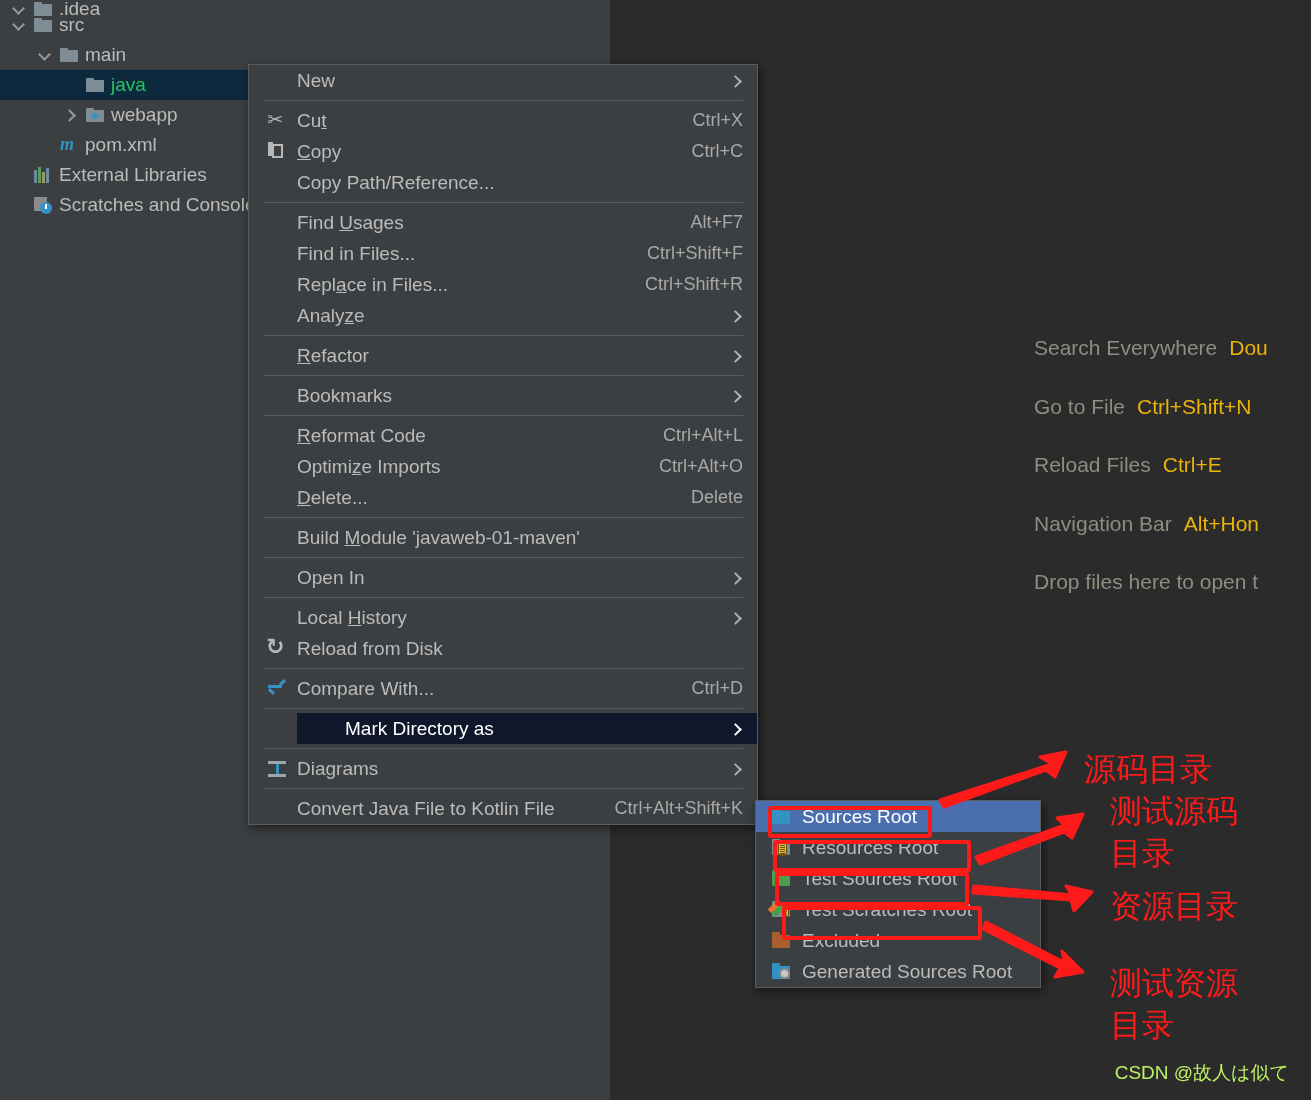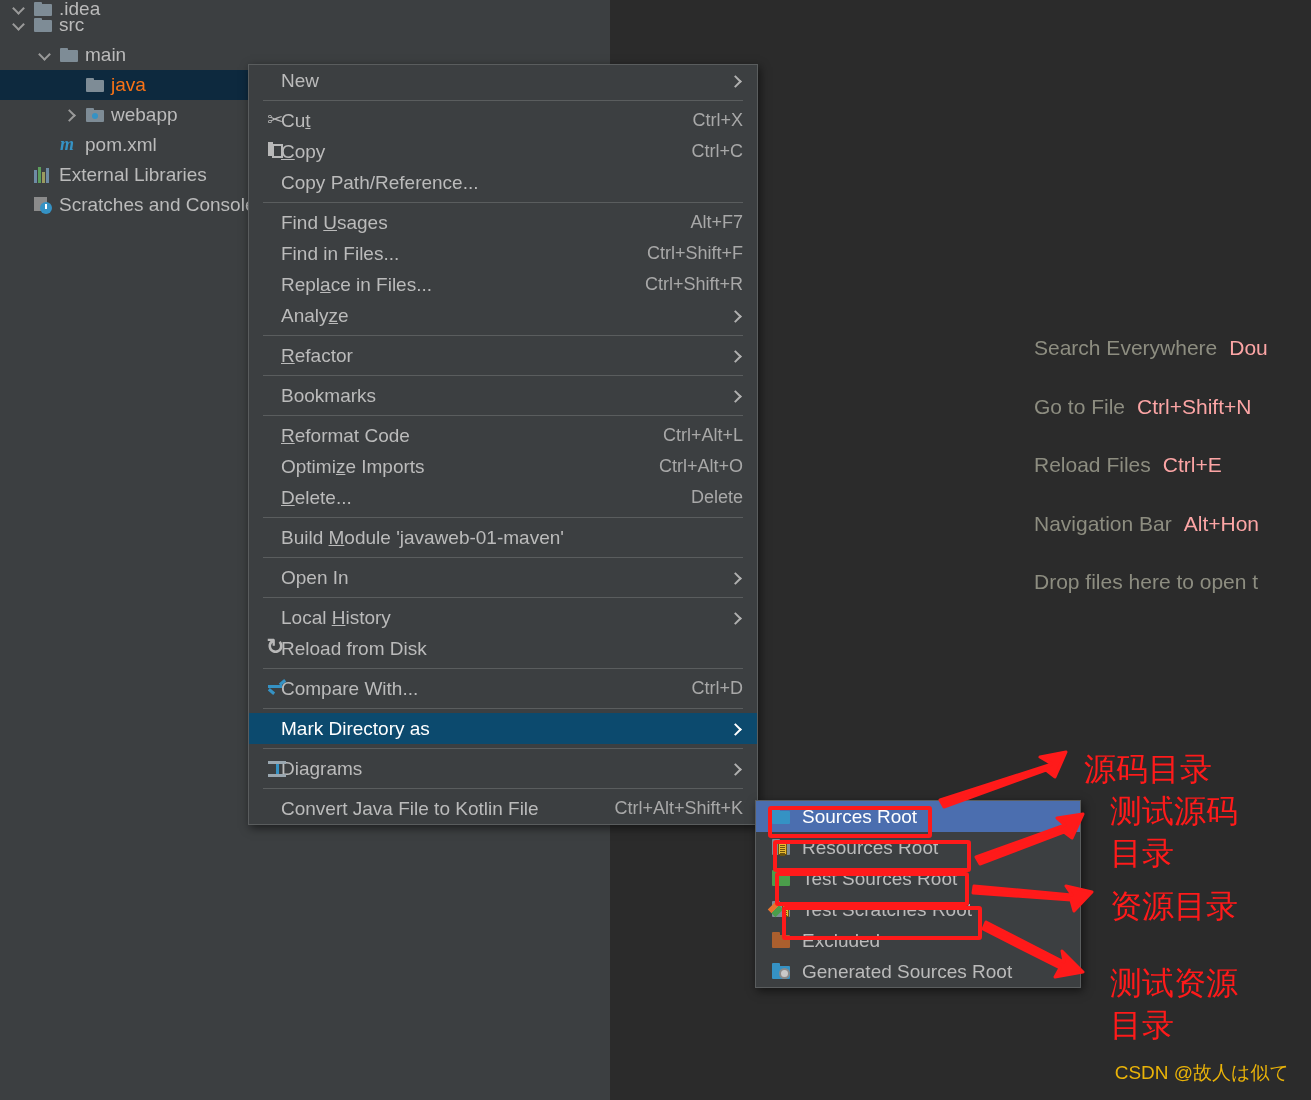--- a/index.html
+++ b/index.html
@@ -16,21 +16,21 @@
     position: absolute; left: 0; top: 0; width: 610px; height: 1100px;
     background: #3C3F41;
   }
   .tree-row {
     position: absolute; left: 0; width: 610px; height: 30px;
     display: flex; align-items: center; white-space: nowrap;
     color: #A9B7C6; font-size: 19px;
   }
   .tree-row.selected { background: #0D293E; }
   .tree-row .label { color: #BBBBBB; }
-  .tree-row.selected .label { color: #f97316; }
+  .tree-row.selected .label { color: #22c55e; }
   .chev {
     width: 18px; height: 18px; position: relative; flex: 0 0 auto;
   }
   .chev::before {
     content: ""; position: absolute; left: 4px; top: 4px;
     width: 7px; height: 7px;
     border-right: 2px solid #9A9A9A; border-bottom: 2px solid #9A9A9A;
     transform: rotate(45deg);
   }
   .chev.right::before { transform: rotate(-45deg); left: 3px; top: 5px; }
@@ -77,34 +77,34 @@
 
   
   .editor {
     position: absolute; left: 610px; top: 0; width: 701px; height: 1100px;
     background: #2B2B2B;
   }
   .hint-row {
     position: absolute; white-space: nowrap;
     font-size: 21px; color: #8D8D80;
   }
-  .hint-row .sc { color: #fca5a5; margin-left: 12px; }
+  .hint-row .sc { color: #eab308; margin-left: 12px; }
 
   
   .ctxmenu {
     position: absolute; left: 248px; top: 64px; width: 510px;
     background: #3C3F41; border: 1px solid #5A5D5E;
     box-shadow: 2px 3px 9px rgba(0,0,0,0.55);
   }
   .mi {
     position: relative; height: 31px; display: flex; align-items: center;
-    padding-left: 32px; padding-right: 14px;
+    padding-left: 48px; padding-right: 14px;
     color: #BBBBBB; font-size: 19px; white-space: nowrap;
   }
-  .mi.hl { background: #0c4a6e; }
+  .mi.hl { background: #0f172a; margin-left: 48px; }
   .mi.hl .mi-label { color: #FFFFFF; }
   .mi-label { flex: 1 1 auto; }
   .mi-label u { text-decoration: underline; }
   .mi-acc { color: #A8A8A8; font-size: 18px; margin-left: 24px; }
   .mi-arrow {
     width: 14px; height: 14px; position: relative; margin-left: 18px; flex: 0 0 auto;
   }
   .mi-arrow::before {
     content: ""; position: absolute; left: 2px; top: 3px;
     width: 7px; height: 7px;
@@ -162,21 +162,21 @@
     position: absolute; left: 1px; width: 18px; height: 3px; background: #9AA7B0;
   }
   .g-diagram .l1 { top: 2px; }
   .g-diagram .l2 { top: 15px; }
   .g-diagram .v {
     position: absolute; left: 9px; top: 5px; width: 3px; height: 10px; background: #3592C4;
   }
 
   
   .submenu {
-    position: absolute; left: 755px; top: 800px; width: 326px;
+    position: absolute; left: 755px; top: 800px; width: 286px;
     background: #3C3F41; border: 1px solid #5A5D5E;
     box-shadow: 2px 3px 9px rgba(0,0,0,0.55);
   }
   .smi {
     position: relative; height: 31px; display: flex; align-items: center;
     padding-left: 46px; color: #BBBBBB; font-size: 19px; white-space: nowrap;
   }
   .smi.hl { background: #4B6EAF; }
   .smi.hl .smi-label { color: #FFFFFF; }
   .smi-ico {
@@ -217,21 +217,21 @@
   .cn-note {
     position: absolute; color: #FF1A1A; font-size: 32px; line-height: 42px;
     font-family: "DejaVu Sans", sans-serif; white-space: pre-line;
   }
   svg.arrows {
     position: absolute; left: 0; top: 0; width: 1311px; height: 1100px;
     pointer-events: none;
   }
   .watermark {
     position: absolute; right: 22px; bottom: 14px;
-    color: #eab308; font-size: 19px; white-space: nowrap;
+    color: #bef264; font-size: 19px; white-space: nowrap;
   }
 </style>
 </head>
 <body>
 
 <div id="root">
 
   <div class="sidebar">
     <div id="tree-host">
         <div class="tree-row" style="top: -6px;">

